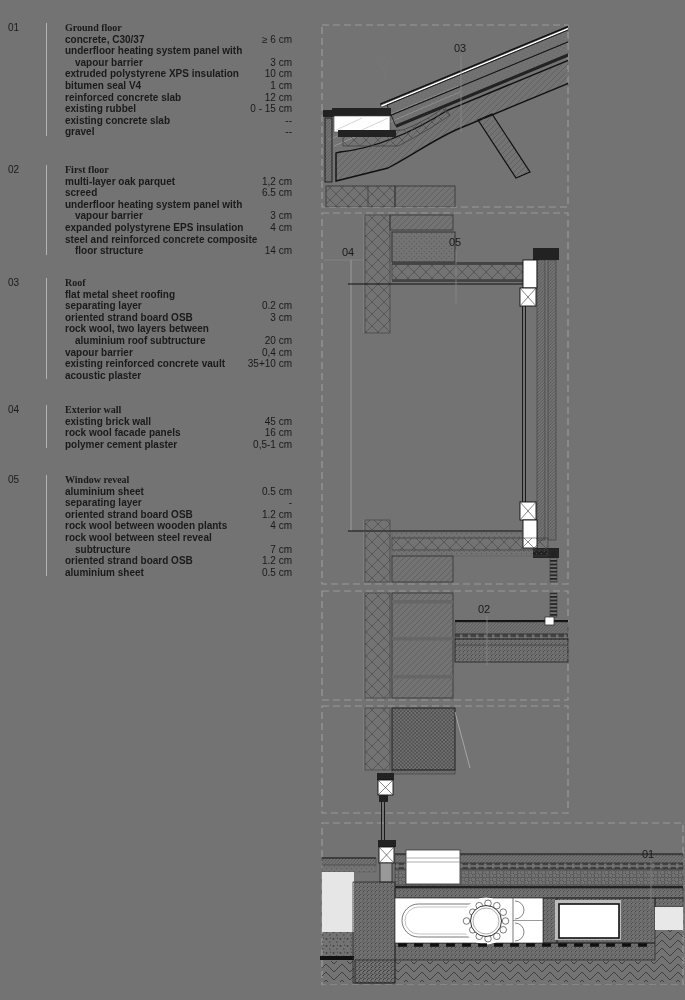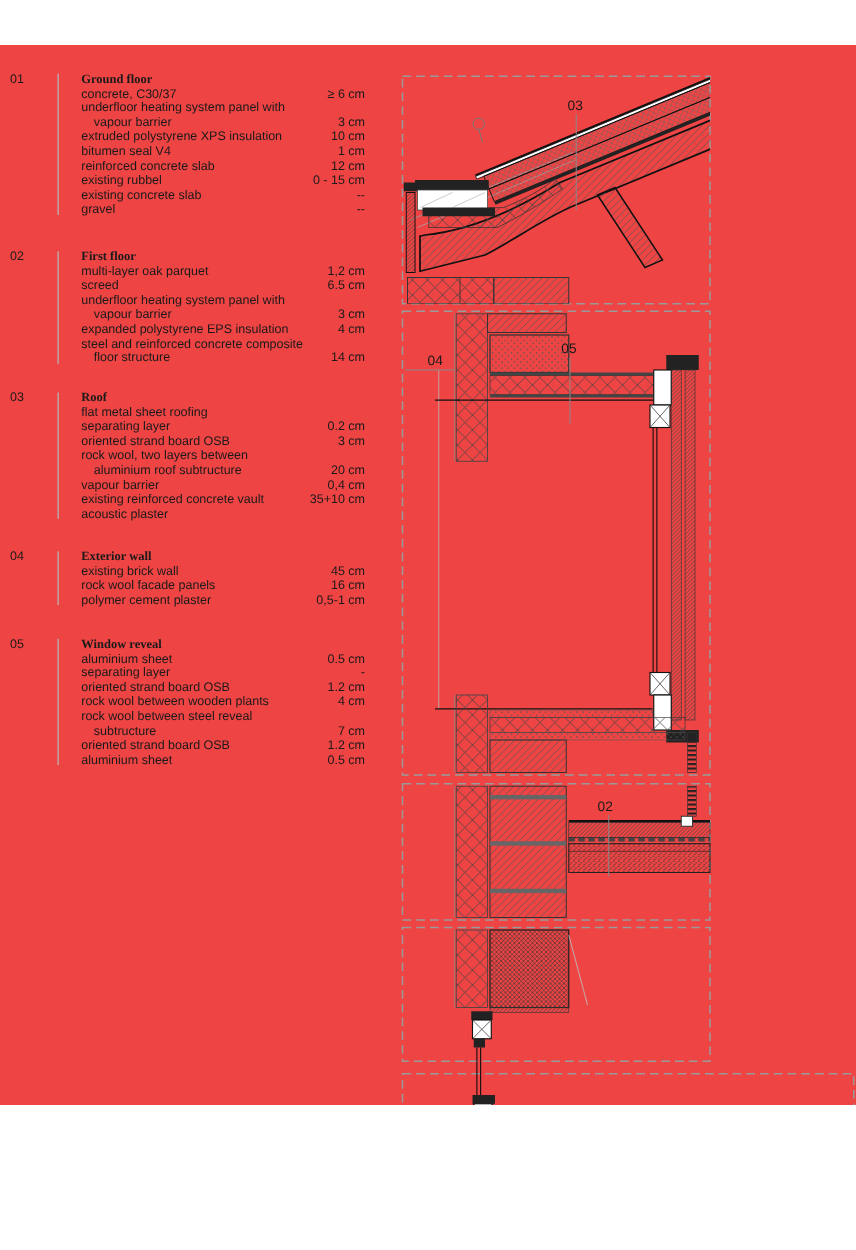--- a/index.html
+++ b/index.html
@@ -1,26 +1,26 @@
 <!DOCTYPE html>
 <html><head>
 <meta charset="utf-8">
 <style>
   html,body{margin:0;padding:0;background:#fff;}
-  #page{position:relative;width:685px;height:848px;background:#ef4444;overflow:hidden;
-        font-family:"Liberation Sans",sans-serif;color:#1a1a1a;margin-top:36px;}
+  #page{position:relative;width:685px;height:1000px;background:#737373;overflow:hidden;
+        font-family:"Liberation Sans",sans-serif;color:#1a1a1a;}
   
   #legend{position:absolute;left:0;top:0;width:310px;height:1000px;}
   .leg-section{position:absolute;left:8px;width:284px;font-size:10px;line-height:11.6px;}
   .leg-num{position:absolute;left:0;top:0;}
   .leg-rule{position:absolute;left:38px;top:1px;width:1px;background:#b5b5b5;}
   .leg-body{margin-left:57px;width:227px;}
   .leg-title{font-weight:bold;font-family:Liberation Serif, serif;}
   .leg-row{display:flex;}
-  .leg-name{flex:1;}
+  .leg-name{flex:1;font-weight:bold;}
   .leg-name.indent{padding-left:10px;}
   .leg-val{text-align:right;white-space:nowrap;padding-left:4px;}
   
   #drawing{position:absolute;left:318px;top:20px;width:367px;height:965px;}
   svg text{font-family:"Liberation Sans",sans-serif;font-size:11px;fill:#1a1a1a;}
 </style>
 </head>
 <body>
 
 <div id="page">

